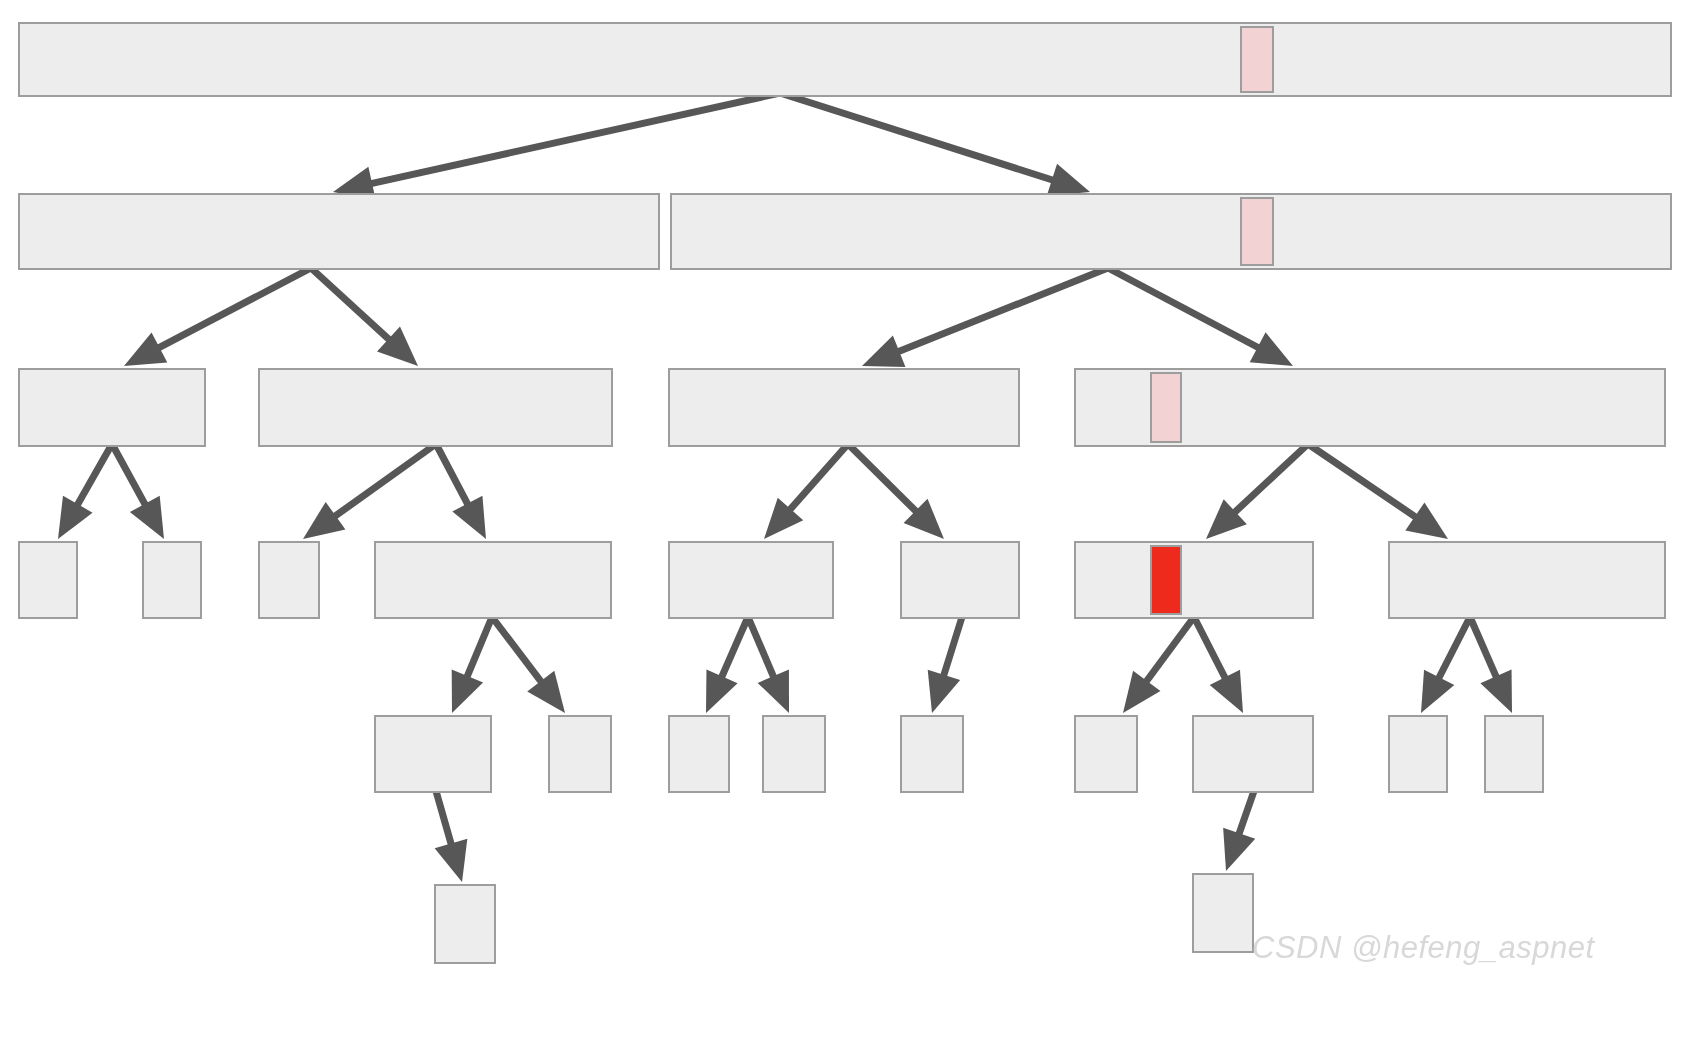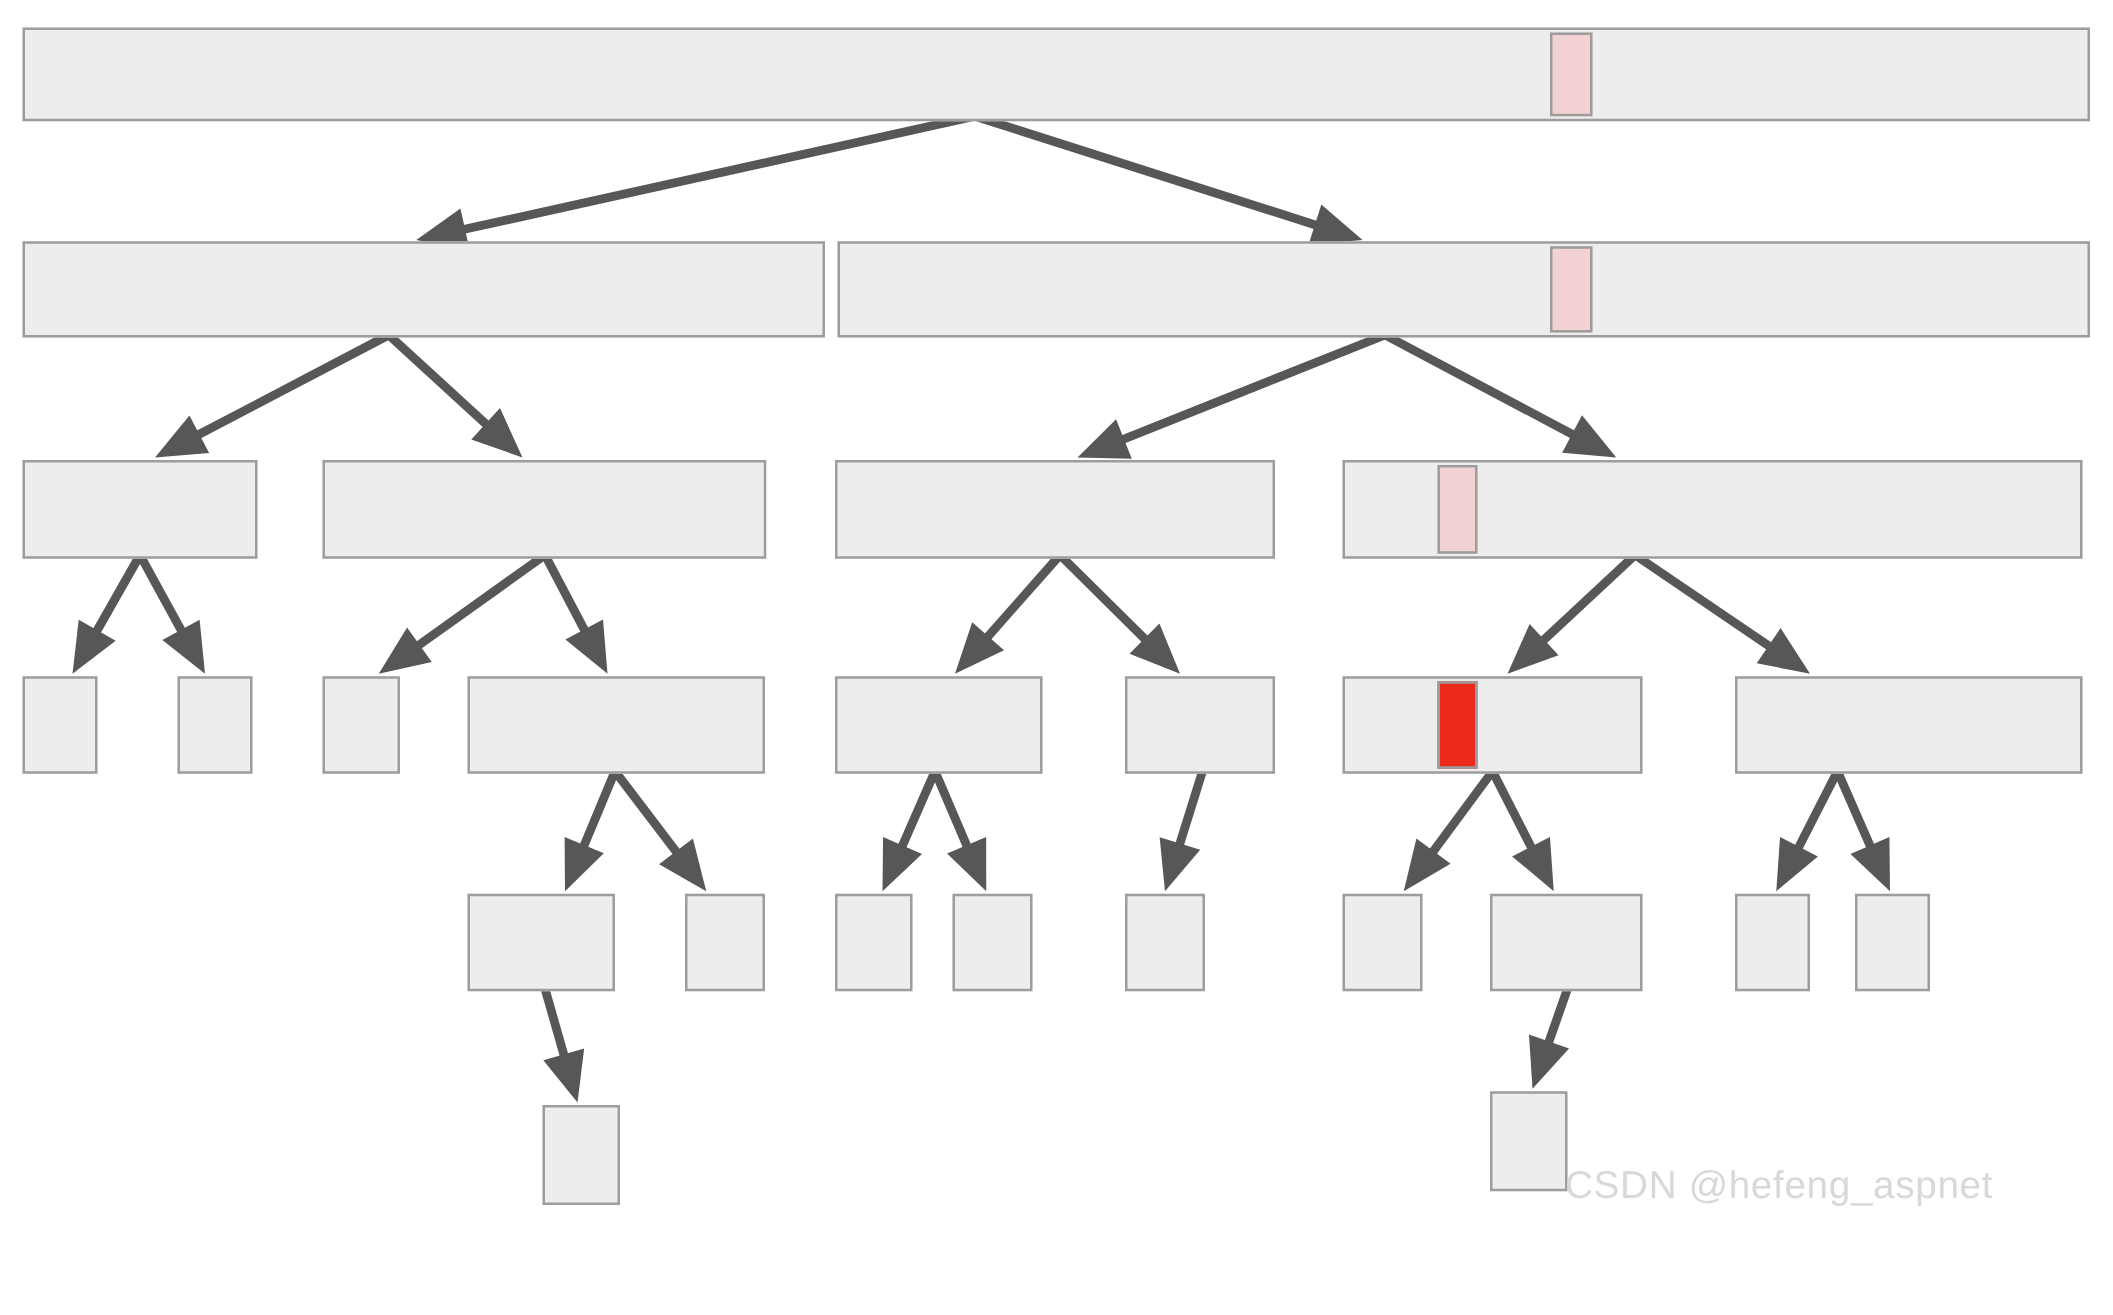--- a/index.html
+++ b/index.html
@@ -9,20 +9,21 @@
   }
   body {
     font-family: "Liberation Sans", sans-serif;
   }
   #canvas {
     position: relative;
     width: 1690px;
     height: 1052px;
     background: #ffffff;
     overflow: hidden;
+    font-style: italic;
   }
   .node {
     position: absolute;
     background: #ededed;
     border: 2px solid #9d9d9d;
     box-sizing: border-box;
   }
   .marker {
     position: absolute;
     box-sizing: border-box;

